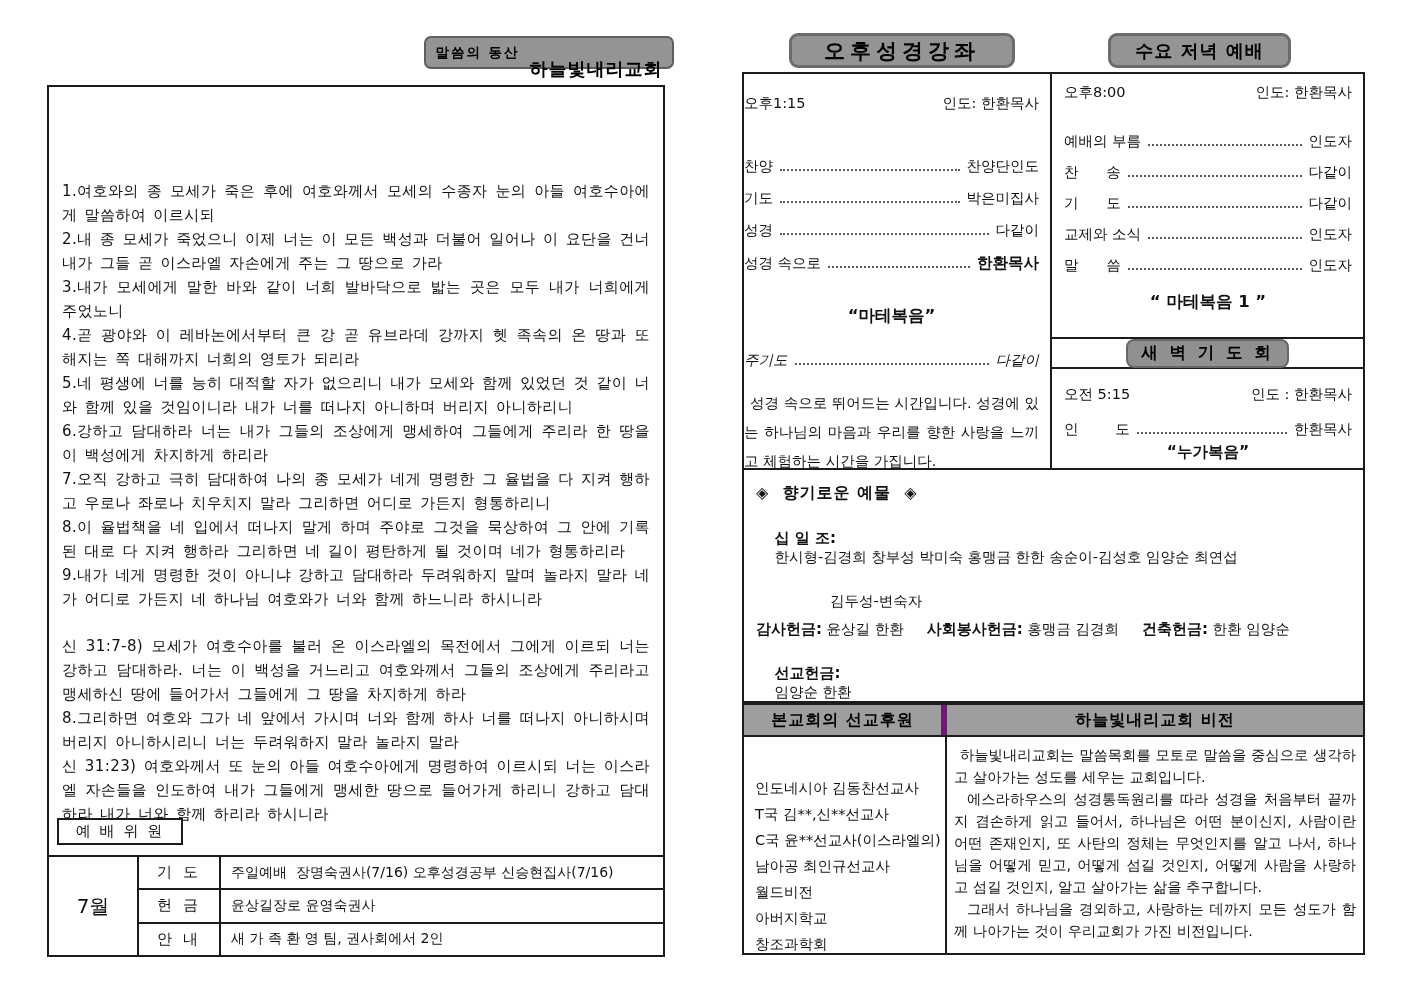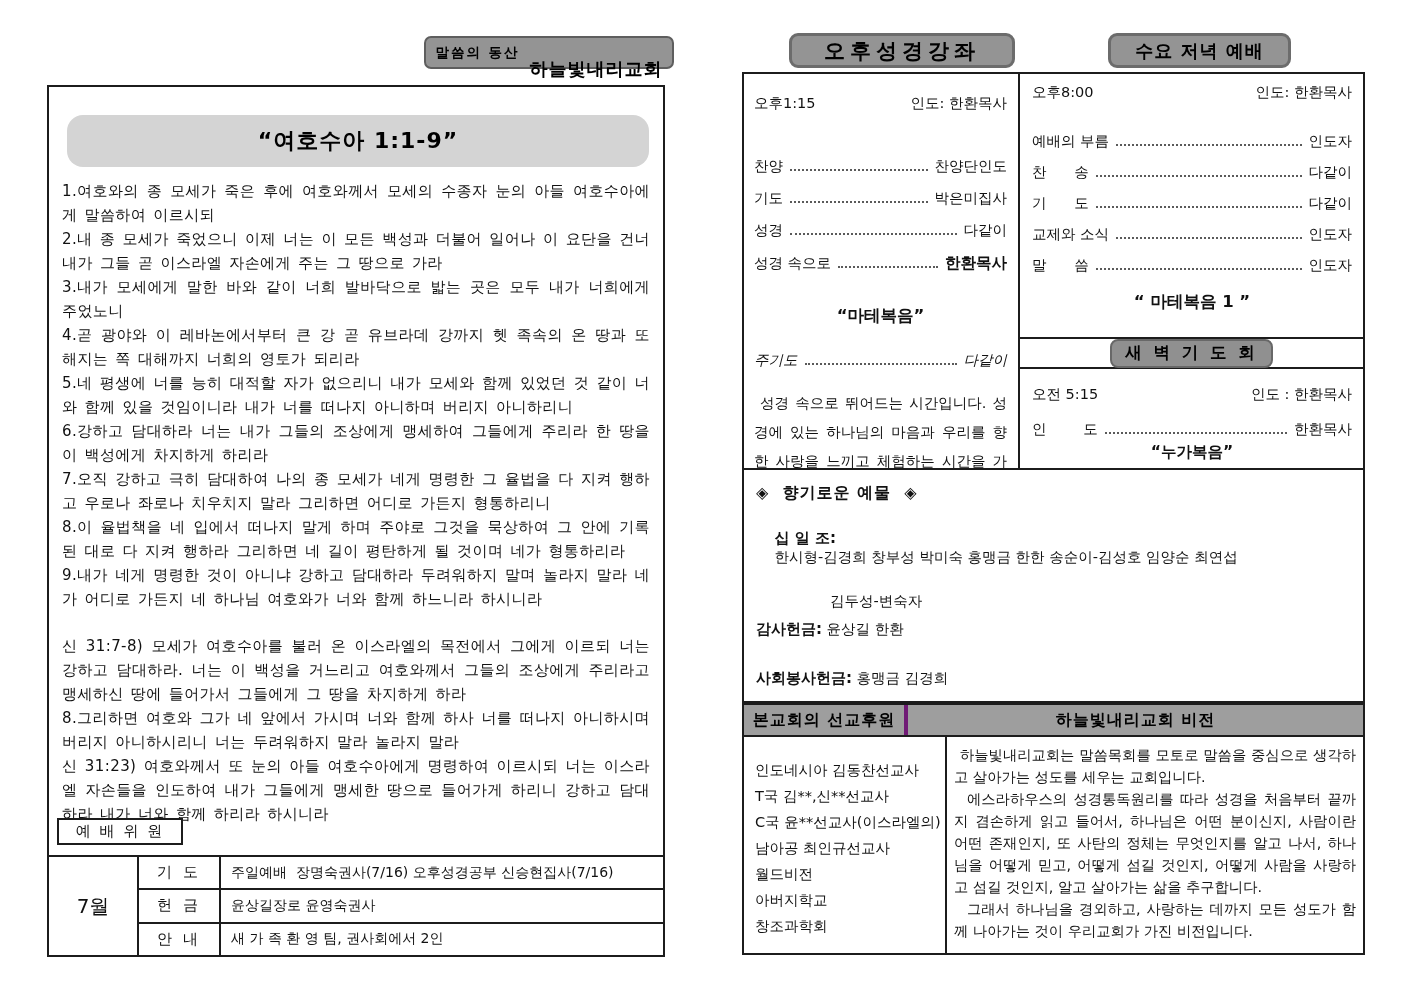--- a/index.html
+++ b/index.html
@@ -62,22 +62,22 @@
   .badge.afternoon{left:789px;top:33px;width:226px;height:35px;font-size:21px;letter-spacing:5px;}
   .badge.wednesday{left:1108px;top:33px;width:183px;height:35px;font-size:18px;letter-spacing:1px;}
 
   
   .box-top{
     position:absolute;left:742px;top:72px;width:623px;height:398px;
     border:2px solid #1c1c1c;box-sizing:border-box;display:flex;background:#fff;
     font-size:14.5px;
   }
   .col-afternoon{
-    width:276px;border-right:2px solid #1c1c1c;box-sizing:border-box;
-    padding:20px 11px 0 10px;display:flex;flex-direction:column;
+    width:308px;border-right:2px solid #1c1c1c;box-sizing:border-box;
+    padding:20px 11px 0 0;display:flex;flex-direction:column;
   }
   .col-wednesday{flex:1;display:flex;flex-direction:column;box-sizing:border-box;}
   .wed-main{padding:9px 11px 0 12px;height:263px;box-sizing:border-box;}
   .time-row{display:flex;justify-content:space-between;white-space:pre;}
   .srow{display:flex;align-items:center;margin-bottom:13px;}
   .srow .lbl{white-space:pre;}
   .srow .val{white-space:pre;}
   .srow .val.bold{font-weight:bold;font-size:15.5px;}
   .dots{flex:1;border-bottom:2px dotted #5a5a5a;margin:7px 7px 0;}
   .book-title{text-align:center;font-weight:bold;font-size:16.5px;white-space:pre;}
@@ -105,48 +105,47 @@
   .box-offerings{
     position:absolute;left:742px;top:470px;width:623px;height:233px;
     border:2px solid #1c1c1c;border-top:none;box-sizing:border-box;
     padding:13px 12px 0 12px;font-size:14.5px;background:#fff;
   }
   .off-title{font-weight:bold;font-size:16px;letter-spacing:1px;white-space:pre;}
   .off-line{margin-top:9px;white-space:pre-wrap;}
   .off-line .blabel{font-weight:bold;font-size:15px;}
   .off-cont1{padding-left:74px;}
   .off-cont2{padding-left:116px;}
-  .off-triple{display:flex;gap:30px;flex-direction:column;}
+  .off-triple{display:flex;gap:23px;}
 
   
   .box-bottom{
     position:absolute;left:742px;top:703px;width:623px;height:252px;
     border:2px solid #1c1c1c;box-sizing:border-box;display:flex;flex-direction:column;background:#fff;
   }
   .bottom-header{display:flex;height:30px;background:#9e9e9e;border-bottom:2px solid #1c1c1c;font-weight:bold;font-size:16px;color:#000;}
-  .bh-left{width:164px;border-right:4px solid #701a75;box-sizing:border-box;display:flex;align-items:center;justify-content:center;letter-spacing:1px;}
+  .bh-left{width:203px;border-right:6px solid #701a75;box-sizing:border-box;display:flex;align-items:center;justify-content:center;letter-spacing:1px;}
   .bh-right{flex:1;display:flex;align-items:center;justify-content:center;letter-spacing:1px;}
   .bottom-body{flex:1;display:flex;min-height:0;}
-  .missions{width:203px;border-right:2px solid #1c1c1c;box-sizing:border-box;padding:24px 0 0 11px;font-size:14.5px;}
+  .missions{width:203px;border-right:2px solid #1c1c1c;box-sizing:border-box;padding:42px 0 0 11px;font-size:14.5px;}
   .missions div{margin-bottom:7px;}
   .vision{flex:1;padding:7px 7px 16px 7px;font-size:14.3px;line-height:22px;text-align:justify;box-sizing:border-box;}
   .vision p{margin:0;}
   .vision p.ind1{text-indent:6px;}
   .vision p.ind2{text-indent:13px;}
 </style>
 </head>
 <body>
 
 <div class="masthead">
   <span class="small">말씀의 동산</span>
   <span class="large">하늘빛내리교회</span>
 </div>
 
 <section class="page-left">
-  <div class="sermon-title">“여호수아 1:1-9”</div>
 
   <div class="scripture">
     <p>1.여호와의 종 모세가 죽은 후에 여호와께서 모세의 수종자 눈의 아들 여호수아에게 말씀하여 이르시되</p>
     <p>2.내 종 모세가 죽었으니 이제 너는 이 모든 백성과 더불어 일어나 이 요단을 건너 내가 그들 곧 이스라엘 자손에게 주는 그 땅으로 가라</p>
     <p>3.내가 모세에게 말한 바와 같이 너희 발바닥으로 밟는 곳은 모두 내가 너희에게 주었노니</p>
     <p>4.곧 광야와 이 레바논에서부터 큰 강 곧 유브라데 강까지 헷 족속의 온 땅과 또 해지는 쪽 대해까지 너희의 영토가 되리라</p>
     <p>5.네 평생에 너를 능히 대적할 자가 없으리니 내가 모세와 함께 있었던 것 같이 너와 함께 있을 것임이니라 내가 너를 떠나지 아니하며 버리지 아니하리니</p>
     <p>6.강하고 담대하라 너는 내가 그들의 조상에게 맹세하여 그들에게 주리라 한 땅을 이 백성에게 차지하게 하리라</p>
     <p>7.오직 강하고 극히 담대하여 나의 종 모세가 네게 명령한 그 율법을 다 지켜 행하고 우로나 좌로나 치우치지 말라 그리하면 어디로 가든지 형통하리니</p>
     <p>8.이 율법책을 네 입에서 떠나지 말게 하며 주야로 그것을 묵상하여 그 안에 기록된 대로 다 지켜 행하라 그리하면 네 길이 평탄하게 될 것이며 네가 형통하리라</p>

